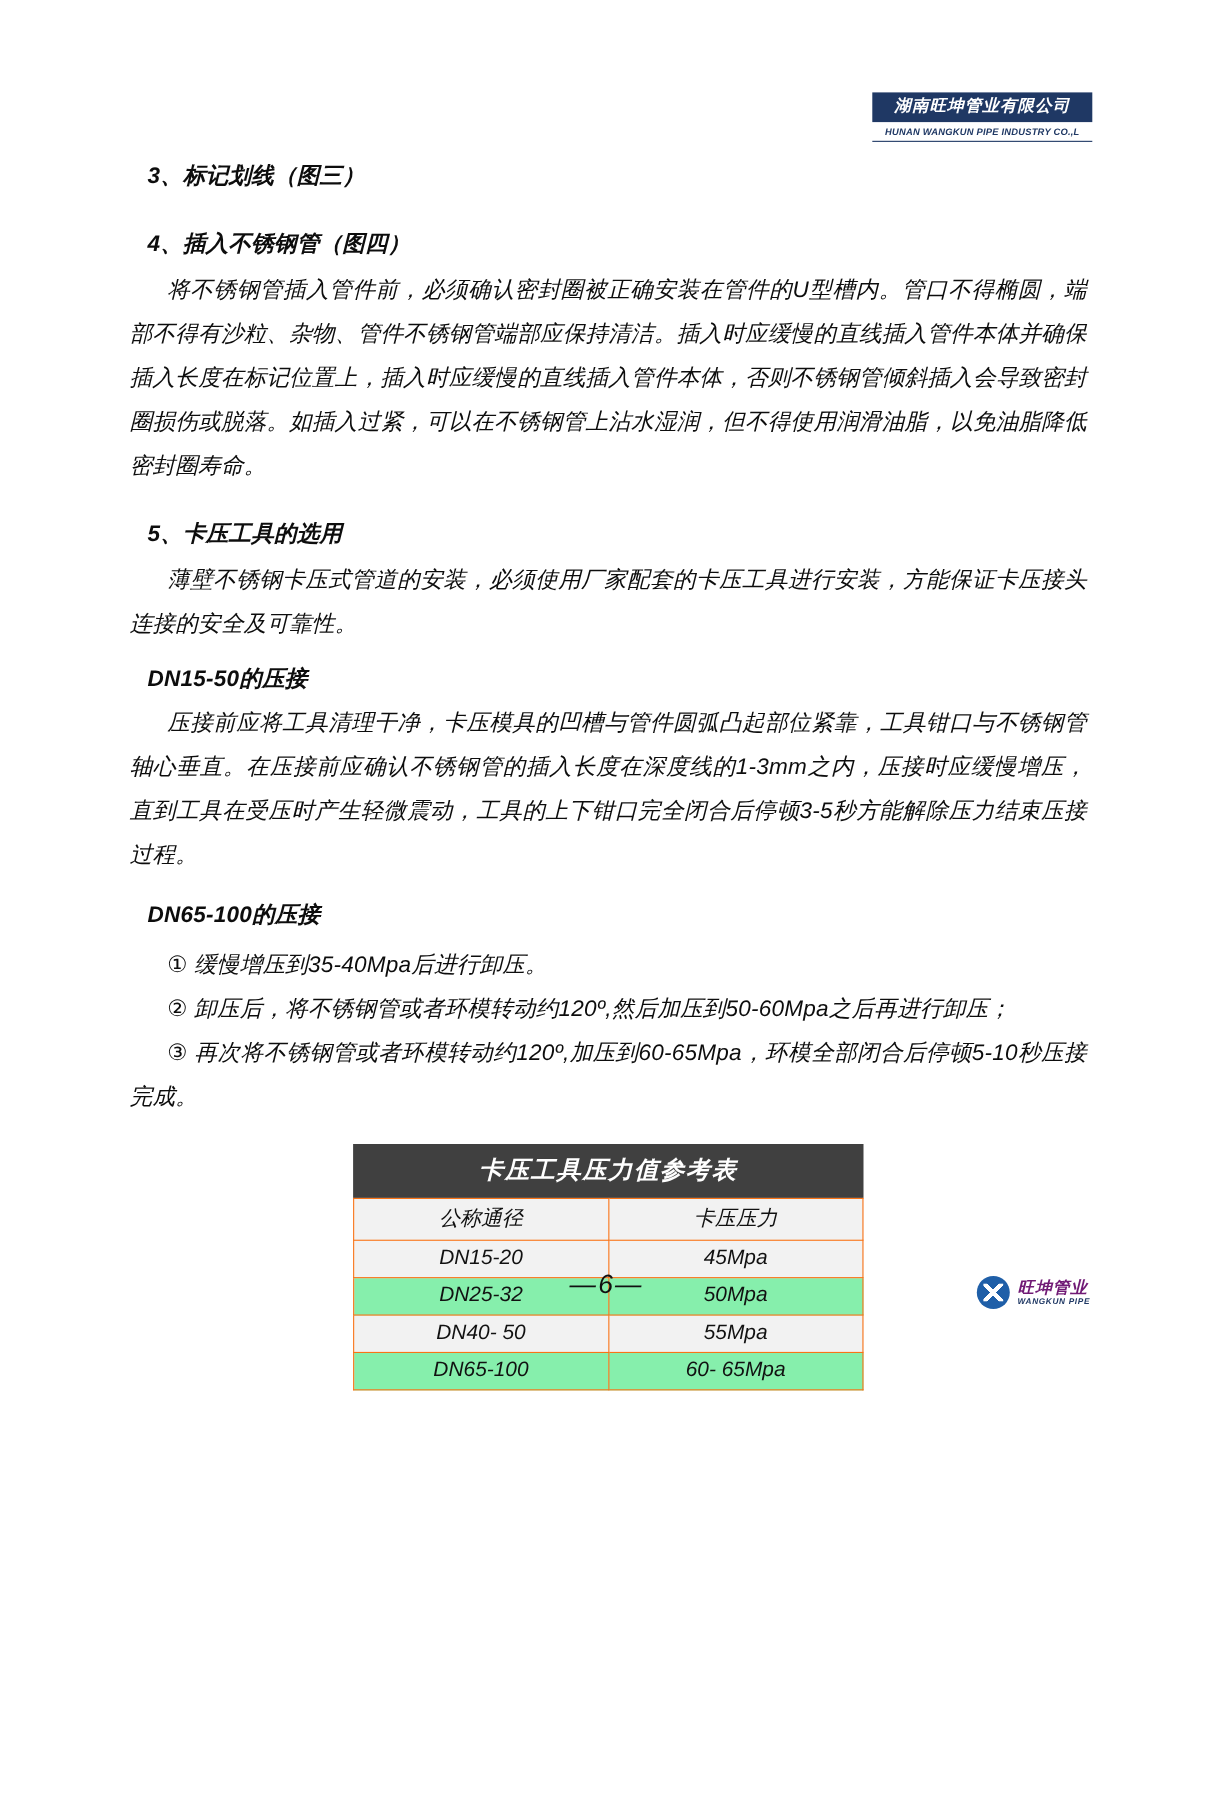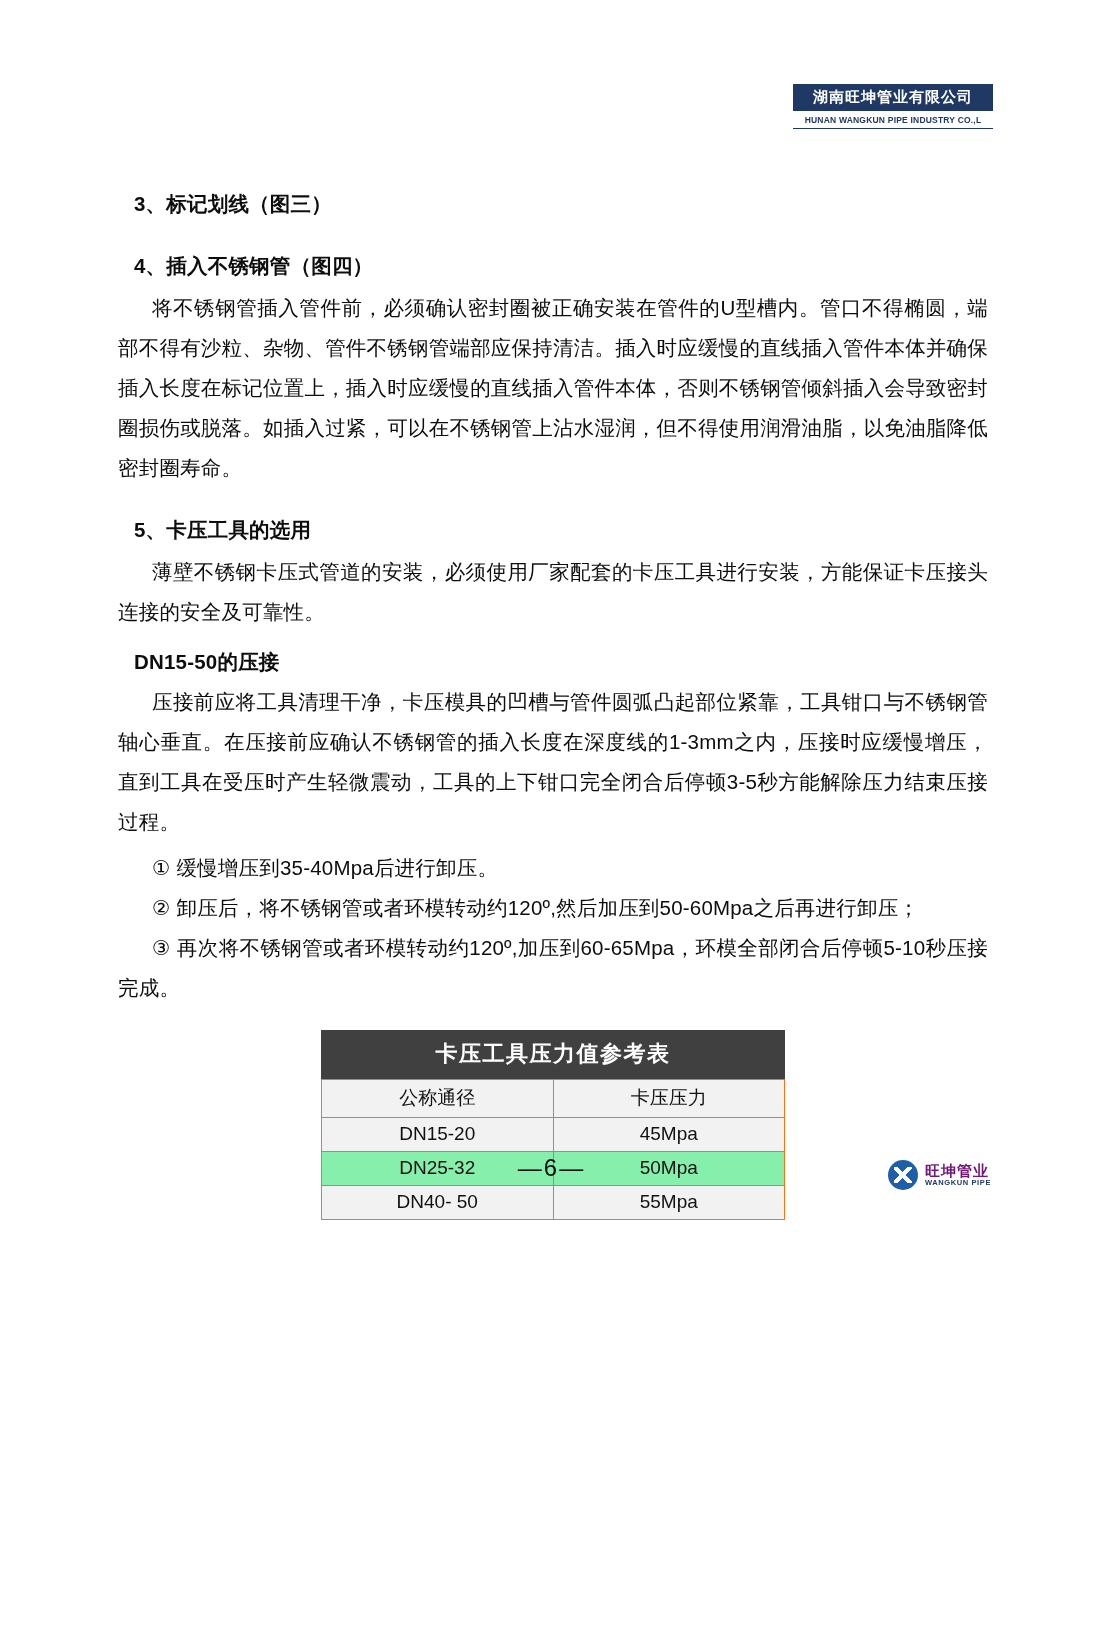--- a/index.html
+++ b/index.html
@@ -14,20 +14,21 @@
     color: #0d0d0d;
     position: relative;
     overflow: hidden;
   }
   .page {
     position: relative;
     width: 1103px;
     height: 1270px;
     box-sizing: border-box;
     padding: 0;
+    font-style: italic;
   }
 
   
   .header {
     position: absolute;
     top: 84px;
     right: 110px;
     width: 200px;
     text-align: center;
   }
@@ -53,21 +54,20 @@
     border-top: 1px solid #1f3864;
     margin-top: 3px;
   }
 
   
   .content {
     position: absolute;
     top: 140px;
     left: 118px;
     width: 870px;
-    margin-top: 44px;
   }
   p {
     margin: 0;
     font-size: 20.5px;
     line-height: 40px;
     text-align: justify;
     letter-spacing: 0.2px;
   }
   .heading {
     font-weight: 700;
@@ -192,20 +192,21 @@
 
     <p class="heading">4、插入不锈钢管（图四）</p>
     <p class="para">将不锈钢管插入管件前，必须确认密封圈被正确安装在管件的U型槽内。管口不得椭圆，端部不得有沙粒、杂物、管件不锈钢管端部应保持清洁。插入时应缓慢的直线插入管件本体并确保插入长度在标记位置上，插入时应缓慢的直线插入管件本体，否则不锈钢管倾斜插入会导致密封圈损伤或脱落。如插入过紧，可以在不锈钢管上沾水湿润，但不得使用润滑油脂，以免油脂降低密封圈寿命。</p>
 
     <p class="heading">5、卡压工具的选用</p>
     <p class="para">薄壁不锈钢卡压式管道的安装，必须使用厂家配套的卡压工具进行安装，方能保证卡压接头连接的安全及可靠性。</p>
 
     <p class="sub-heading">DN15-50的压接</p>
     <p class="para">压接前应将工具清理干净，卡压模具的凹槽与管件圆弧凸起部位紧靠，工具钳口与不锈钢管轴心垂直。在压接前应确认不锈钢管的插入长度在深度线的1-3mm之内，压接时应缓慢增压，直到工具在受压时产生轻微震动，工具的上下钳口完全闭合后停顿3-5秒方能解除压力结束压接过程。</p>
 
+    <p class="sub-heading gap-med">DN65-100的压接</p>
 
     <p class="list-item gap-small">① 缓慢增压到35-40Mpa后进行卸压。</p>
     <p class="list-item">② 卸压后，将不锈钢管或者环模转动约120º,然后加压到50-60Mpa之后再进行卸压；</p>
     <p class="list-item">③ 再次将不锈钢管或者环模转动约120º,加压到60-65Mpa，环模全部闭合后停顿5-10秒压接完成。</p>
 
     <div class="table-wrap">
       <table class="ref-table">
         <caption>卡压工具压力值参考表</caption>
         <tbody>
           <tr class="row-odd">
@@ -217,20 +218,24 @@
             <td class="col-right">45Mpa</td>
           </tr>
           <tr class="row-even">
             <td class="col-left">DN25-32</td>
             <td class="col-right">50Mpa</td>
           </tr>
           <tr class="row-odd">
             <td class="col-left">DN40- 50</td>
             <td class="col-right">55Mpa</td>
           </tr>
+          <tr class="row-even">
+            <td class="col-left">DN65-100</td>
+            <td class="col-right">60- 65Mpa</td>
+          </tr>
         </tbody>
       </table>
     </div>
 
   </div>
 
   <div class="footer-page">—6—</div>
 
   <div class="footer-logo">
     <div class="footer-logo-mark"></div>

